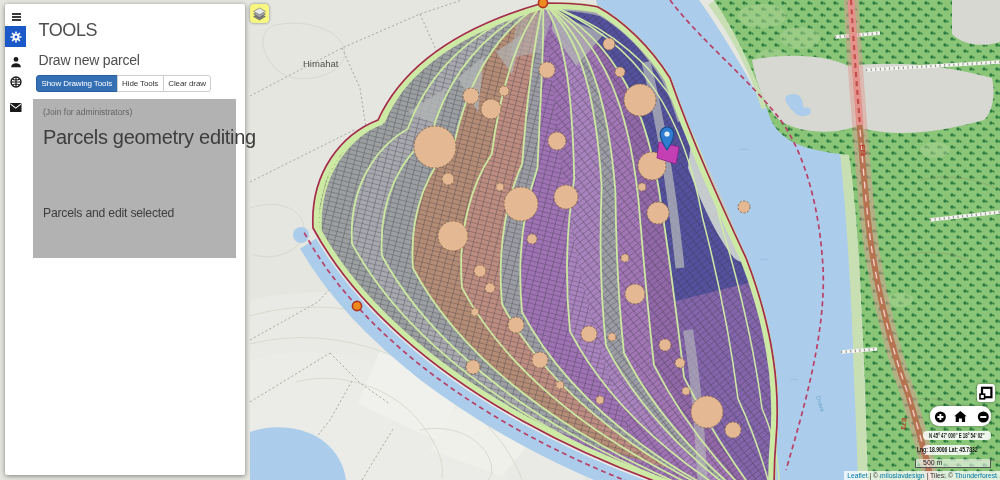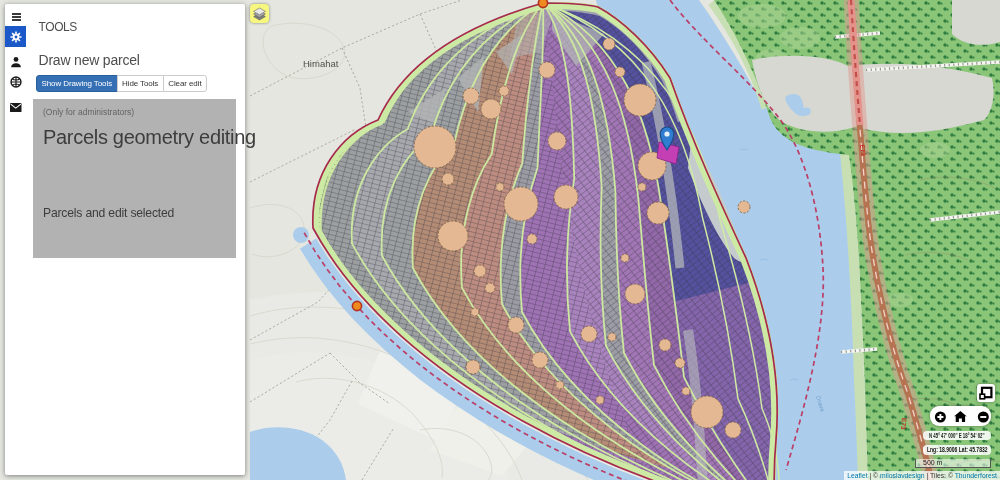--- a/index.html
+++ b/index.html
@@ -2,21 +2,21 @@
 <html><head><meta charset="utf-8"><style>
 *{margin:0;padding:0;box-sizing:border-box}
 body{width:1000px;height:480px;overflow:hidden;position:relative;
  font-family:"Liberation Sans",sans-serif;background:#e4e6df}
 .panel{position:absolute;left:5px;top:4px;width:240px;height:471px;background:#fff;
  border-radius:2px;box-shadow:0 1px 5px rgba(0,0,0,.45);z-index:10}
 .burger{position:absolute;left:6.5px;top:9px;width:9px}
 .burger div{height:1.8px;background:#3a3a3a;margin-bottom:1.4px}
 .gearbox{position:absolute;left:0;top:22px;width:21px;height:21px;background:#1b59c8;text-align:center}
 .ic{position:absolute;left:0;width:22px;text-align:center}
-h1{font-size:12px;font-weight:400;color:#4e4e4e;position:absolute;left:33.5px;top:15.5px;letter-spacing:-.4px}
+h1{font-size:18px;font-weight:400;color:#4e4e4e;position:absolute;left:33.5px;top:15.5px;letter-spacing:-.4px}
 h2{font-size:14px;font-weight:400;color:#4e4e4e;position:absolute;left:33.5px;top:48px;letter-spacing:-.2px}
 .btnrow{display:flex;position:absolute}
 .btn{font-size:8px;padding:0 4.5px;letter-spacing:-.1px;height:16.5px;line-height:15px;background:#fff;
  border:1px solid #ccc;color:#333;white-space:nowrap;text-align:left}
 .btn.first{border-radius:3px 0 0 3px}
 .btn.last{border-radius:0 3px 3px 0}
 .btn+.btn{margin-left:-1px}
 .blue{background:#3570b4;border-color:#2a5f9e;color:#fff}
 .red{background:#d9534f;border-color:#c9413d;color:#fff}
 .green{background:#5cb85c;border-color:#4cae4c;color:#fff}
@@ -276,24 +276,24 @@
       </svg></div>
   <div class="ic" style="top:94px"><svg width="11.5" height="9.5" viewBox="0 0 16 13">
     <rect width="16" height="13" rx="1.5" fill="#1a1a1a"></rect>
     <path d="M1 1.5 L8 7 L15 1.5" fill="none" stroke="#fff" stroke-width="1.6"></path>
       </svg></div>
   <h1>TOOLS</h1>
   <h2>Draw new parcel</h2>
   <div class="btnrow" style="left:31px;top:71px">
    <div class="btn blue first">Show Drawing Tools</div>
    <div class="btn">Hide Tools</div>
-   <div class="btn last">Clear edit</div>
+   <div class="btn last">Clear draw</div>
   </div>
  <div class="adminbox">
-  <div class="small">(Only for administrators)</div>
+  <div class="small">(Join for administrators)</div>
   <h3>Parcels geometry editing</h3>
   <h4 style="top:107px">Parcels and edit selected</h4>
  </div>
 </div>
 
 <div class="ctl" style="left:250px;top:4px;width:19px;height:19px;background:#f7f780;
  border-radius:4px;box-shadow:0 0 3px rgba(0,0,0,.45)">
  <svg width="19" height="19" viewBox="0 0 19 19">
   <path d="M9.5 9.2 L3.6 12.6 L9.5 16 L15.4 12.6 Z" fill="#7c7c7c" stroke="#555" stroke-width=".5"></path>
   <path d="M9.5 6.6 L3.6 10 L9.5 13.4 L15.4 10 Z" fill="#a8a8a8" stroke="#555" stroke-width=".5"></path>
@@ -314,21 +314,21 @@
   <path d="M7.4 11 H13.4 M10.4 8 V14" stroke="#fff" stroke-width="1.9"></path>
   <path d="M30.4 5 L24.2 10.3 H25.7 V16 H28.9 V12.5 H31.9 V16 H35.1 V10.3 H36.6 Z" fill="#000"></path>
   <circle cx="53.3" cy="11" r="5.5" fill="#000"></circle>
   <path d="M50.3 11 H56.3" stroke="#fff" stroke-width="1.9"></path>
  </svg></div>
 
 <div class="ctl" style="left:923px;top:430.5px;width:68px;height:9.5px;background:rgba(255,255,255,.85);
  border-radius:4px;font-size:7px;font-weight:bold;color:#222;display:flex;justify-content:center;line-height:9.5px;white-space:nowrap">
     <span style="display:inline-block;transform:scaleX(.62);transform-origin:50% 50%">N 45° 47' 000'' E 18° 54' 02''</span>
   </div>
-<div class="ctl" style="left:923px;top:444.5px;width:68px;height:10px;background:rgba(255,255,255,.85);
+<div class="ctl" style="left:923px;top:444.5px;width:48px;height:10px;background:rgba(255,255,255,.85);
  border-radius:4px;font-size:7.5px;font-weight:bold;color:#111;display:flex;justify-content:center;line-height:10px;white-space:nowrap">
     <span style="display:inline-block;transform:scaleX(.67);transform-origin:50% 50%">Lng: 18.9006 Lat: 45.7832</span>
   </div>
 
 <div class="ctl" style="left:915px;top:459px;width:76px;height:9px;background:rgba(255,255,255,.55);
  border:1.4px solid #555;border-top:none;font-size:7px;color:#222;line-height:7.5px;padding-left:7px">500 m</div>
 
 <div class="ctl" style="right:0;bottom:0;height:9px;background:rgba(255,255,255,.75);
  font-size:6.8px;color:#333;line-height:9px;padding:0 3px;white-space:nowrap">
  <span style="color:#0078a8">Leaflet</span> | © <span style="color:#0078a8">miloslavdesign</span> | Tiles: © <span style="color:#0078a8">Thunderforest</span></div>

